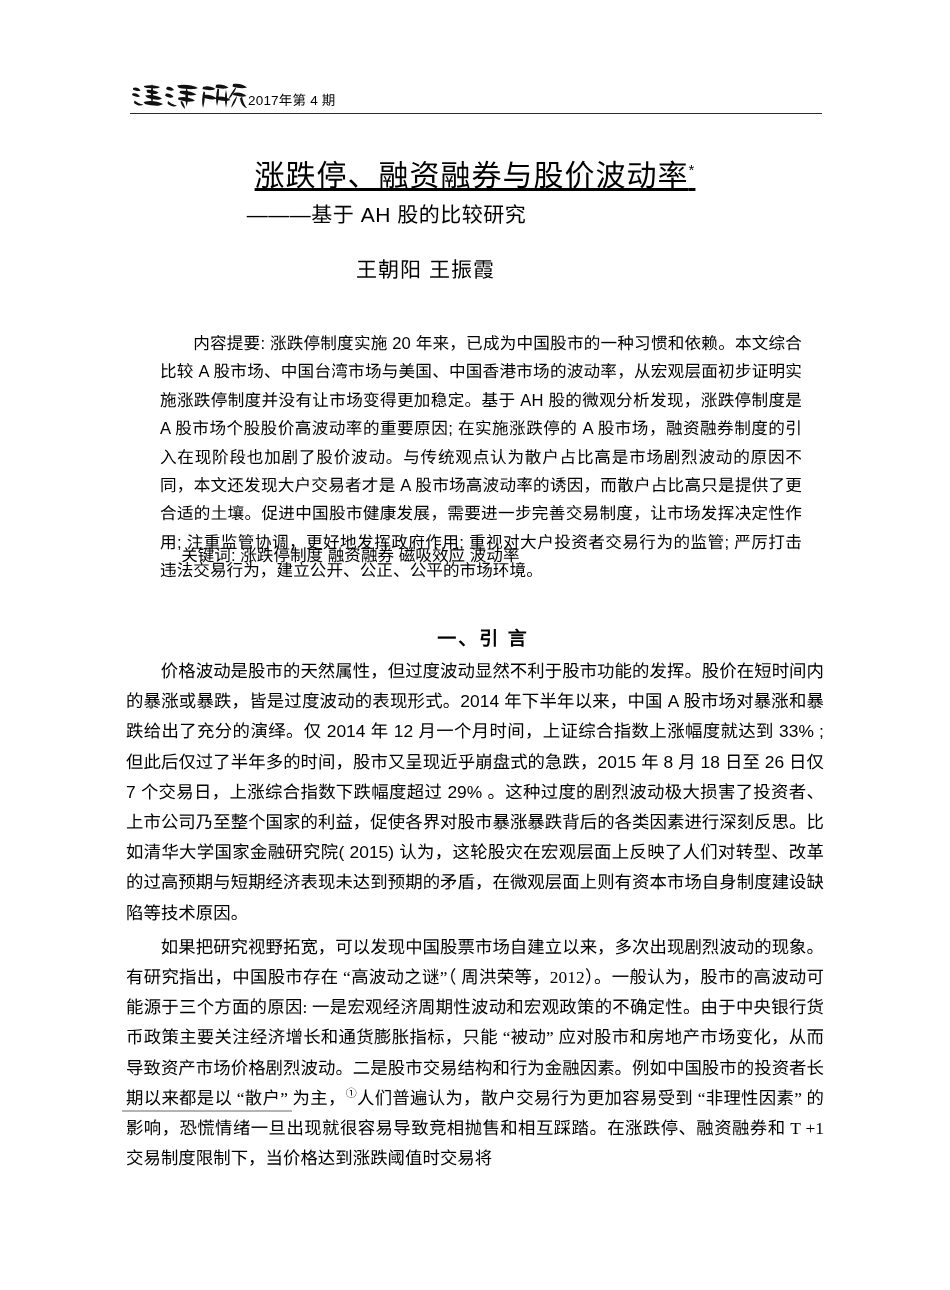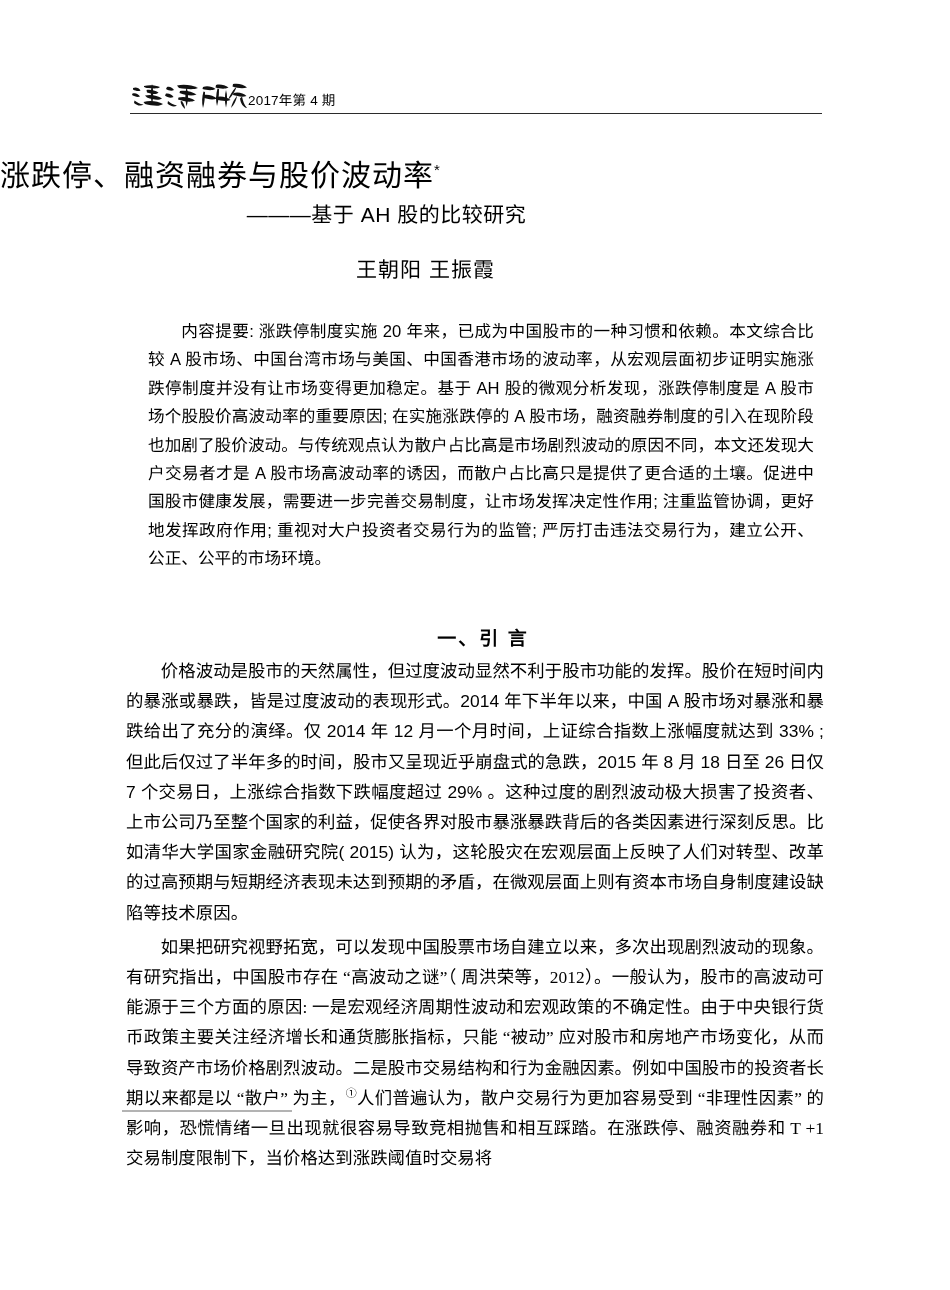--- a/index.html
+++ b/index.html
@@ -57,25 +57,27 @@
     height: 1px;
     background: #2b2b2b;
   }
 
   
   .title {
     position: absolute;
     left: 0;
     top: 136px;
     width: 950px;
+    text-align: center;
     font-size: 30px;
     line-height: 40px;
     letter-spacing: 1px;
     font-weight: 400;
     white-space: nowrap;
+    text-decoration: underline;
   }
   .title sup {
     font-size: 15px;
     vertical-align: super;
     line-height: 0;
   }
   .subtitle {
     position: absolute;
     left: 0;
     top: 200px;
@@ -104,21 +106,21 @@
     left: 148px;
     top: 318px;
     width: 666px;
     font-size: 16.6px;
     line-height: 28.4px;
     text-align: justify;
     text-justify: inter-ideograph;
     letter-spacing: 0.05px;
   }
   .abstract p {
-    margin: 0;
+    margin: 12px;
     text-indent: 2em;
   }
   .keywords {
     position: absolute;
     left: 148px;
     top: 542px;
     width: 666px;
     font-size: 16.6px;
     line-height: 28.4px;
     text-indent: 2em;
@@ -218,20 +220,21 @@
 
   <h1 class="title"><span>涨跌停、融资融券与股价波动率</span><sup>*</sup></h1>
 
   <div class="subtitle">———基于 AH 股的比较研究</div>
 
   <div class="authors">王朝阳 王振霞</div>
 
   <div class="abstract">
     <p>内容提要: 涨跌停制度实施 20 年来，已成为中国股市的一种习惯和依赖。本文综合比较 A 股市场、中国台湾市场与美国、中国香港市场的波动率，从宏观层面初步证明实施涨跌停制度并没有让市场变得更加稳定。基于 AH 股的微观分析发现，涨跌停制度是 A 股市场个股股价高波动率的重要原因; 在实施涨跌停的 A 股市场，融资融券制度的引入在现阶段也加剧了股价波动。与传统观点认为散户占比高是市场剧烈波动的原因不同，本文还发现大户交易者才是 A 股市场高波动率的诱因，而散户占比高只是提供了更合适的土壤。促进中国股市健康发展，需要进一步完善交易制度，让市场发挥决定性作用; 注重监管协调，更好地发挥政府作用; 重视对大户投资者交易行为的监管; 严厉打击违法交易行为，建立公开、公正、公平的市场环境。</p>
   </div>
+  <div class="keywords">关键词: 涨跌停制度 融资融券 磁吸效应 波动率</div>
 
   <h2 class="section-head">一、引 言</h2>
 
   <div class="body-text">
     <p>价格波动是股市的天然属性，但过度波动显然不利于股市功能的发挥。股价在短时间内的暴涨或暴跌，皆是过度波动的表现形式。2014 年下半年以来，中国 A 股市场对暴涨和暴跌给出了充分的演绎。仅 2014 年 12 月一个月时间，上证综合指数上涨幅度就达到 33% ; 但此后仅过了半年多的时间，股市又呈现近乎崩盘式的急跌，2015 年 8 月 18 日至 26 日仅 7 个交易日，上涨综合指数下跌幅度超过 29% 。这种过度的剧烈波动极大损害了投资者、上市公司乃至整个国家的利益，促使各界对股市暴涨暴跌背后的各类因素进行深刻反思。比如清华大学国家金融研究院( 2015) 认为，这轮股灾在宏观层面上反映了人们对转型、改革的过高预期与短期经济表现未达到预期的矛盾，在微观层面上则有资本市场自身制度建设缺陷等技术原因。</p>
     <p style="text-indent: 2em; font-family: Liberation Serif, serif;"><span>如果把研究视野拓宽，可以发现中国股票市场自建立以来，多次出现剧烈波动的现象。有研究指出，中国股市存在 “高波动之谜”（ 周洪荣等，2012）。一般认为，股市的高波动可能源于三个方面的原因: 一是宏观经济周期性波动和宏观政策的不确定性。由于中央银行货币政策主要关注经济增长和通货膨胀指标，只能 “被动” 应对股市和房地产市场变化，从而导致资产市场价格剧烈波动。二是股市交易结构和行为金融因素。例如中国股市的投资者长期以来都是以 “散户” 为主，</span><sup>①</sup><span>人们普遍认为，散户交易行为更加容易受到 “非理性因素” 的影响，恐慌情绪一旦出现就很容易导致竞相抛售和相互踩踏。在涨跌停、融资融券和 T +1 交易制度限制下，当价格达到涨跌阈值时交易将</span></p>
   </div>
 
   <div class="footnote-rule"></div>
 

